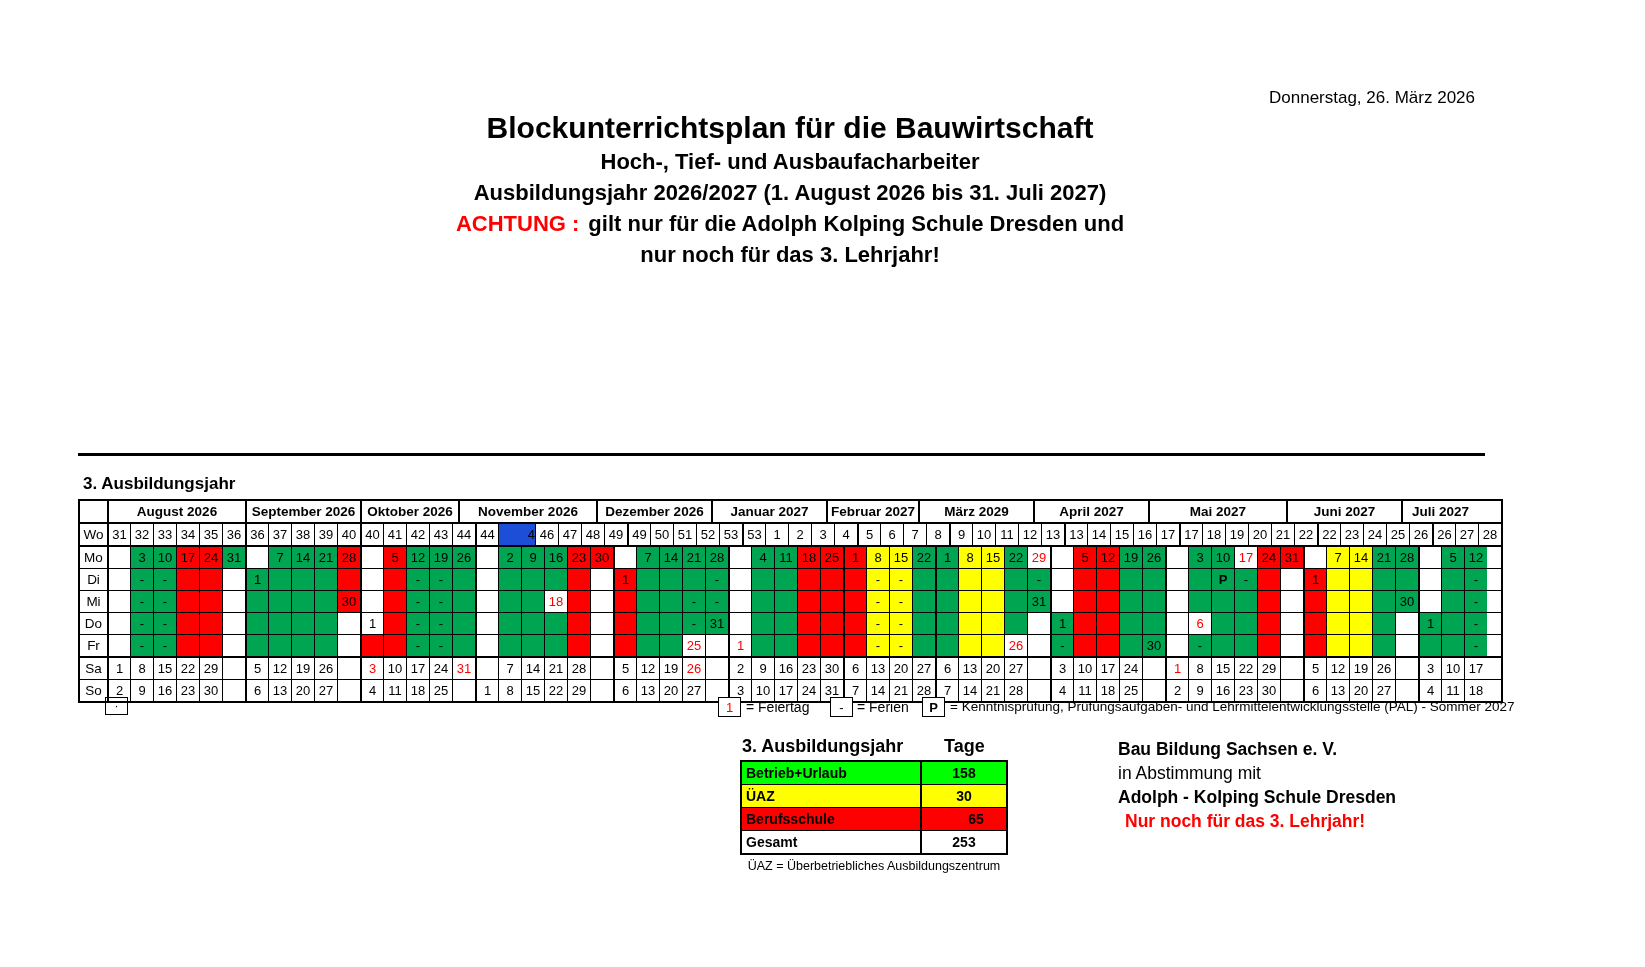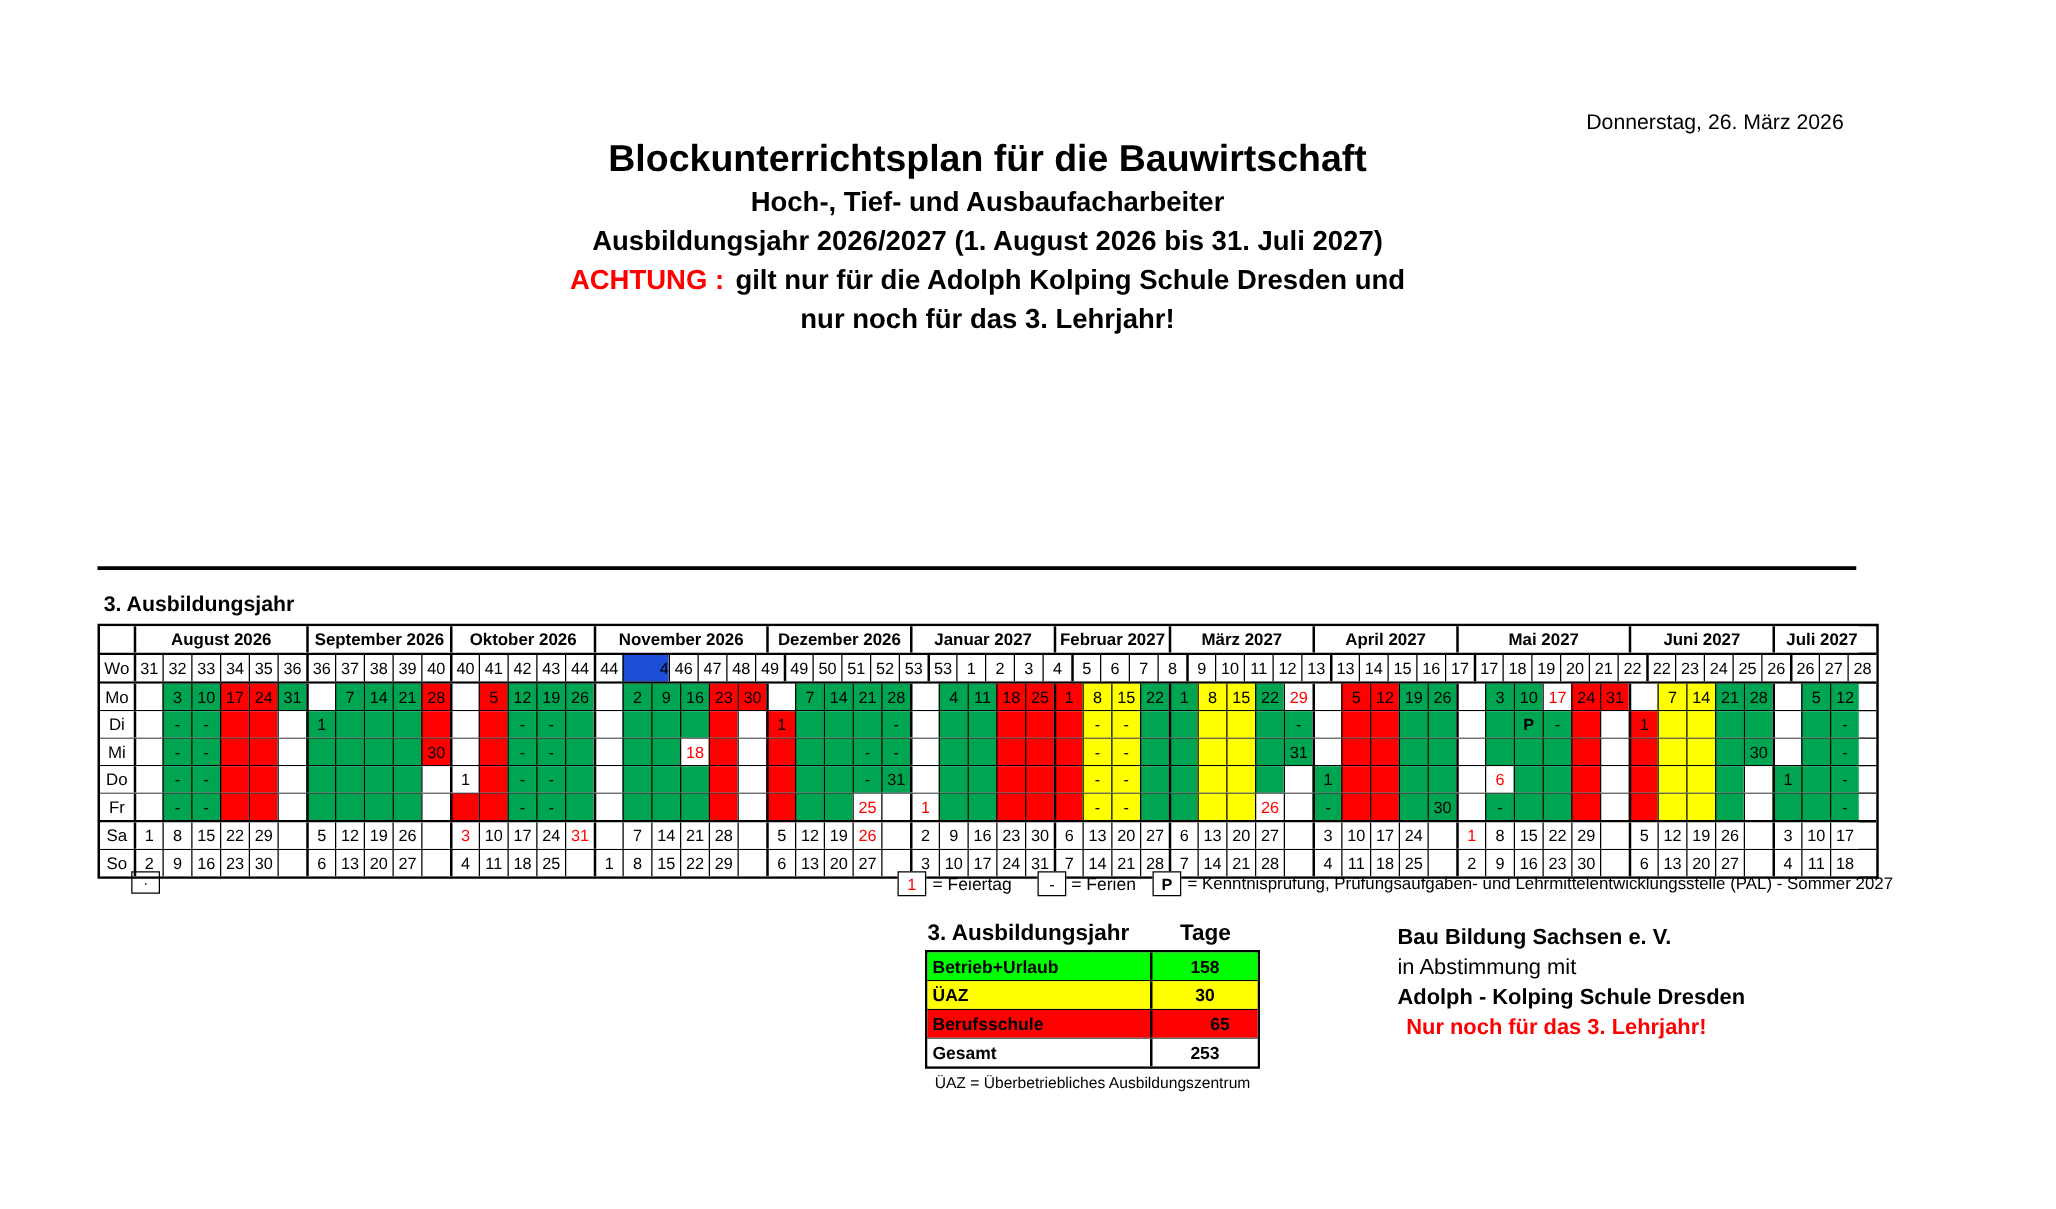--- a/index.html
+++ b/index.html
@@ -76,26 +76,26 @@
 
   <div class="divider"></div>
 
   <div class="section-heading">3. Ausbildungsjahr</div>
 
   <div id="calendar">
       <div class="cal-row thick">
         <div class="label-cell"></div>
         <div class="month-cell" style="width: 138px;">August 2026</div>
         <div class="month-cell" style="width: 115px;">September 2026</div>
-        <div class="month-cell" style="width: 115px;">Oktober 2026</div>
+        <div class="month-cell" style="width: 98px;">Oktober 2026</div>
         <div class="month-cell" style="width: 138px;">November 2026</div>
         <div class="month-cell" style="width: 115px;">Dezember 2026</div>
         <div class="month-cell" style="width: 115px;">Januar 2027</div>
         <div class="month-cell" style="width: 92px;">Februar 2027</div>
-        <div class="month-cell" style="width: 115px;">März 2027</div>
+        <div class="month-cell" style="width: 115px;">März 2029</div>
         <div class="month-cell" style="width: 115px;">April 2027</div>
         <div class="month-cell" style="width: 138px;">Mai 2027</div>
         <div class="month-cell" style="width: 115px;">Juni 2027</div>
         <div class="month-cell clip" style="width: 69px;">Juli 2027</div>
       </div>
       <div class="cal-row thick">
         <div class="label-cell">Wo</div>
         <div class="cell mstart" style="background: rgb(255, 255, 255);">31</div>
         <div class="cell" style="background: rgb(255, 255, 255);">32</div>
         <div class="cell" style="background: rgb(255, 255, 255);">33</div>

